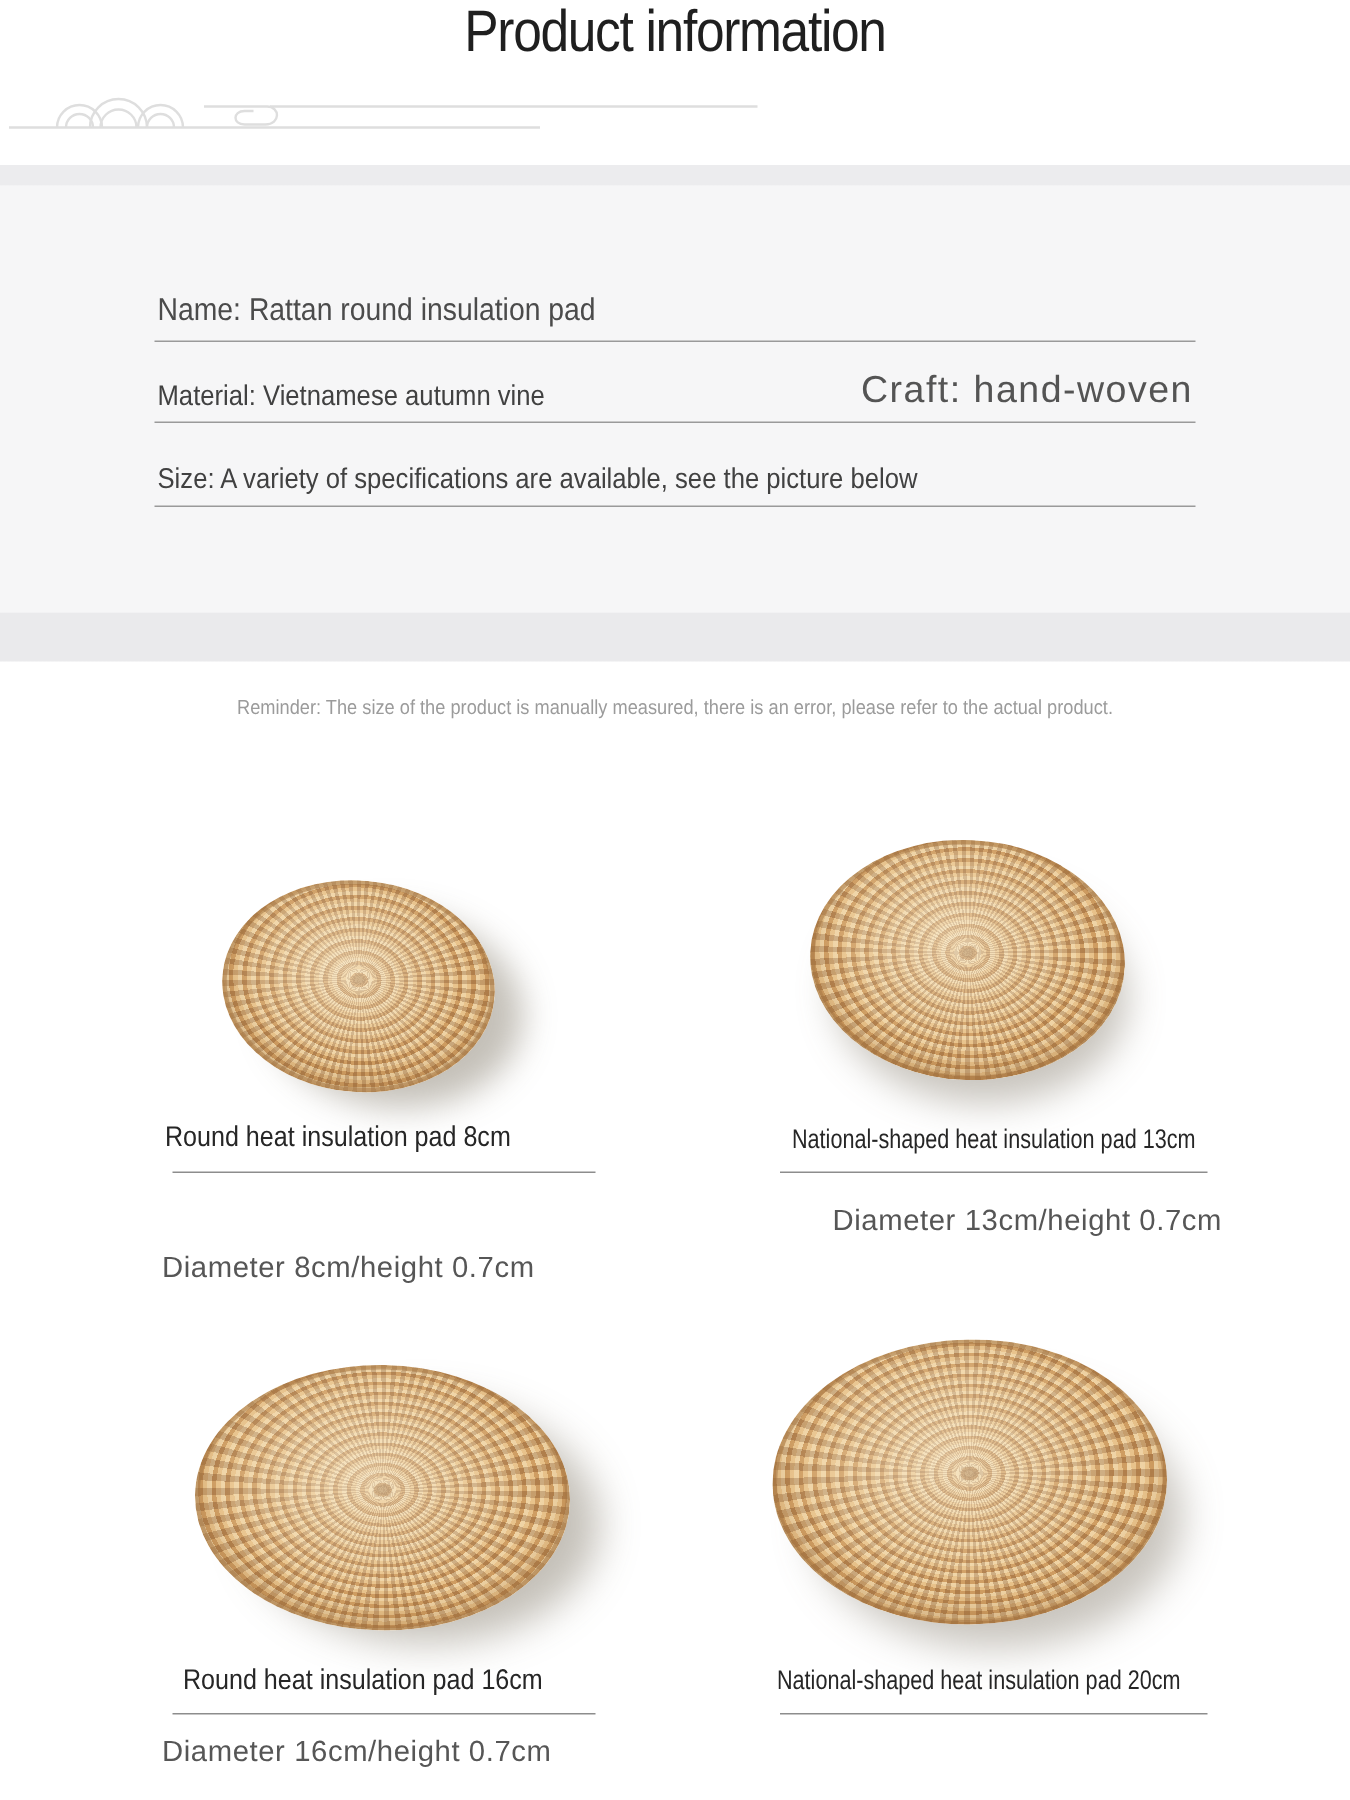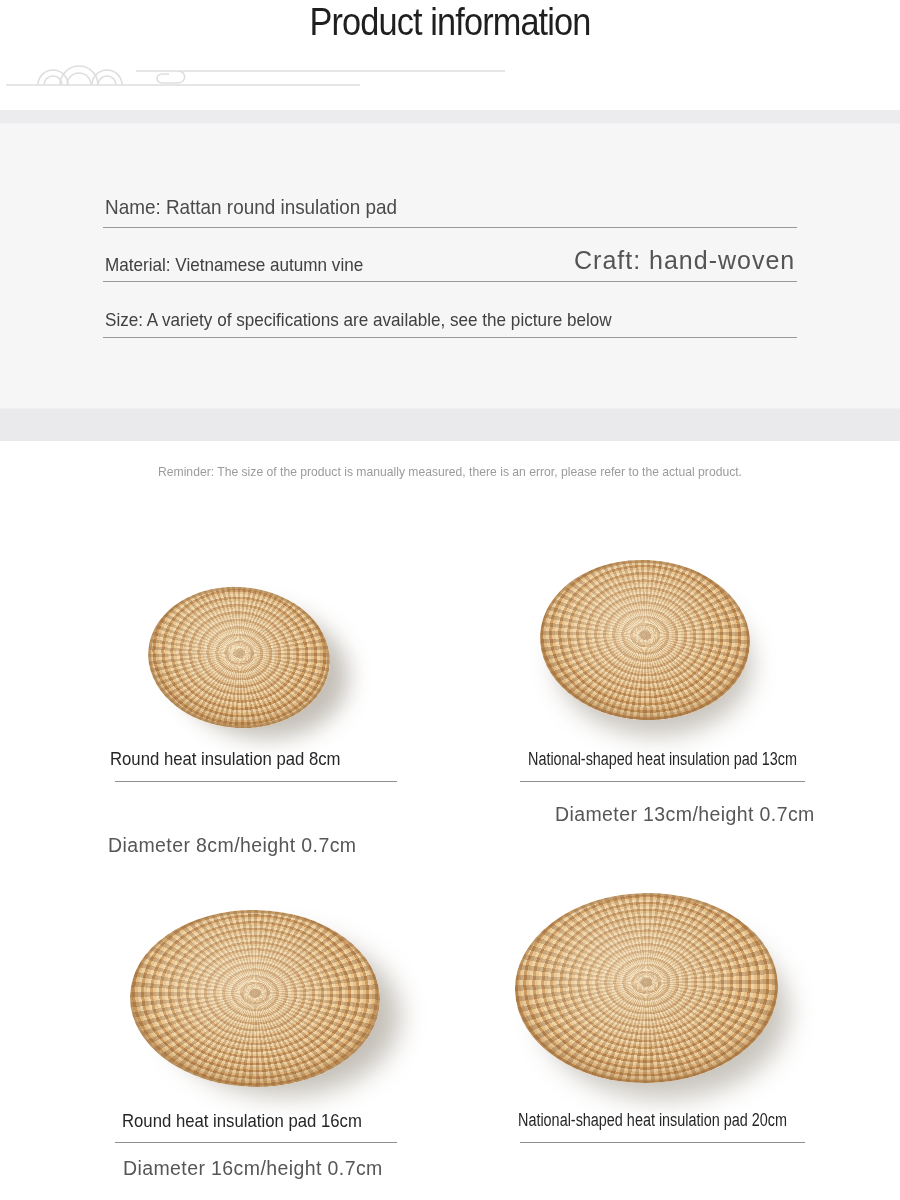--- a/index.html
+++ b/index.html
@@ -142,21 +142,21 @@
     white-space: nowrap;
   }
   .p1-name { left: 110px; top: 748px; }
   .p1-line { left: 115px; top: 781px; width: 282px; }
   .p1-dims { left: 108px; top: 803px; margin-top: 31px; }
   .p2-name { left: 528px; top: 749px; }
   .p2-line { left: 520px; top: 781px; width: 285px; }
   .p2-dims { left: 515px; top: 803px; margin-left: 40px; }
   .p3-name { left: 122px; top: 1110px; }
   .p3-line { left: 115px; top: 1142px; width: 282px; }
-  .p3-dims { left: 108px; top: 1157px; margin-left: 15px; }
+  .p3-dims { left: 108px; top: 1157px; }
   .p4-name { left: 518px; top: 1110px; }
   .p4-line { left: 520px; top: 1142px; width: 285px; }
   .p4-dims { left: 515px; top: 1157px; }
 </style>
 </head>
 <body>
 
 <div id="screen">
 
   <div class="page-title">Product information</div>

